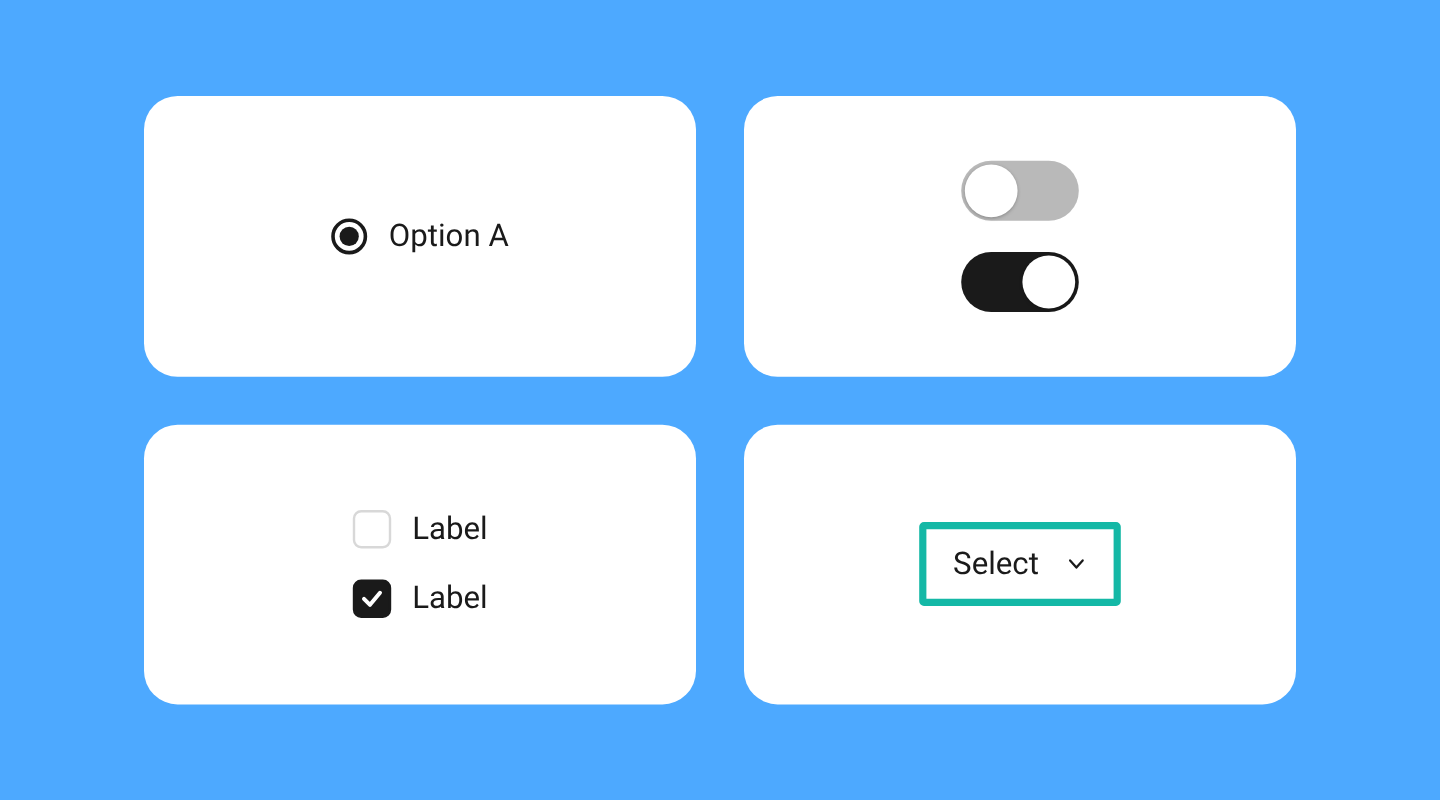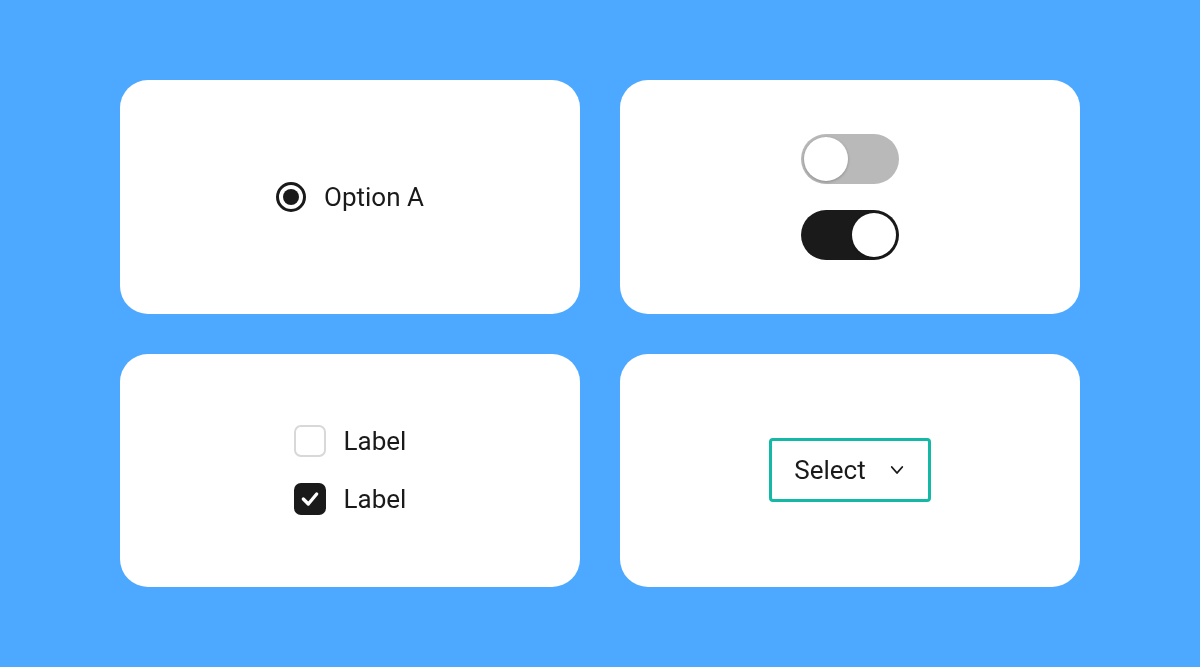--- a/index.html
+++ b/index.html
@@ -56,21 +56,21 @@
     .toggle.on  { background: #1a1a1a; }
     .toggle-knob {
       position: absolute; top: 3px; width: 44px; height: 44px; border-radius: 50%;
       background: #fff; box-shadow: 0 1px 3px rgba(0,0,0,0.25);
     }
     .toggle.off .toggle-knob { left: 3px; }
     .toggle.on  .toggle-knob { right: 3px; }
 
     
     .select-box {
-      border: 3px solid #14b8a6; border-radius: 4px;
+      border: 6px solid #14b8a6; border-radius: 4px;
       padding: 14px 22px; display: flex; align-items: center; gap: 22px; cursor: pointer;
     }
     .select-text { font-size: 26px; color: #1a1a1a; }
   </style>
 </head>
 <body>
 
 <div class="card">
   <div class="radio-group">
     <div class="radio-row">

